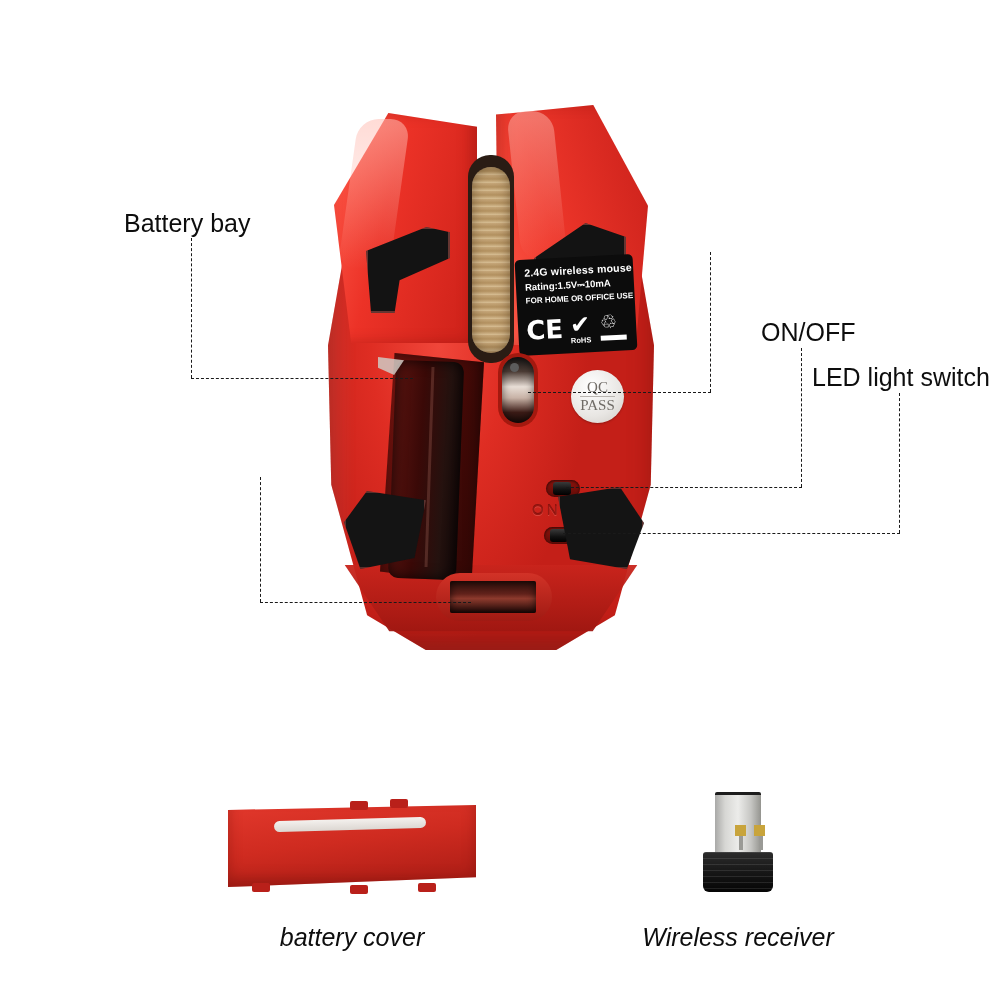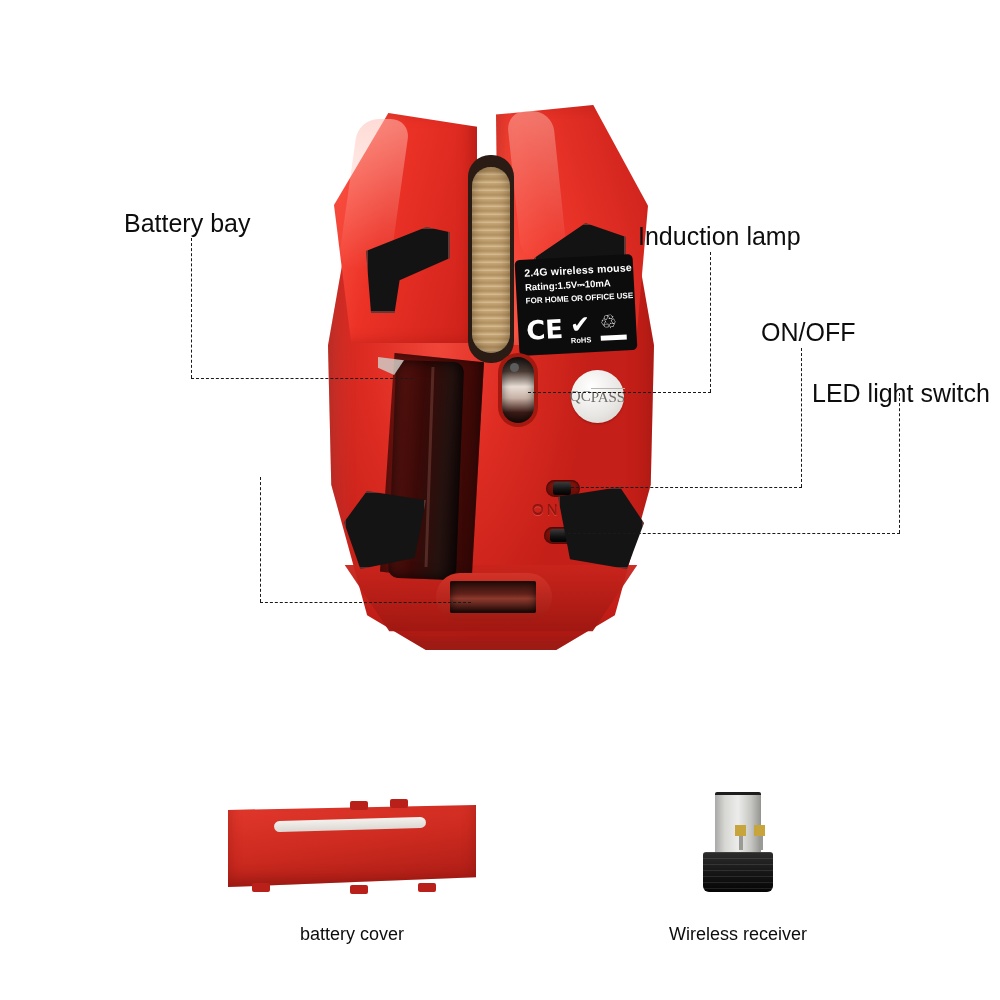--- a/index.html
+++ b/index.html
@@ -21,25 +21,26 @@
     position: absolute;
     color: #0d0d0d;
     font-size: 25px;
     line-height: 1;
     white-space: nowrap;
     font-family: "Liberation Sans", sans-serif;
   }
   .caption {
     position: absolute;
     color: #0d0d0d;
-    font-size: 18px;
+    font-size: 25px;
     line-height: 1;
     white-space: nowrap;
     text-align: center;
     font-family: "Liberation Sans", sans-serif;
+    font-style: italic;
   }
 
   
   .leader-v {
     position: absolute;
     width: 0;
     border-left: 1.6px dashed #1a1a1a;
   }
   .leader-h {
     position: absolute;
@@ -296,21 +297,21 @@
   .qc {
     position: absolute;
     left: 253px;
     top: 275px;
     width: 53px;
     height: 53px;
     border-radius: 50%;
     background: radial-gradient(circle at 38% 32%, #ffffff 0%, #e8e6e3 60%, #cfcbc6 100%);
     color: #6f6b66;
     display: flex;
-    flex-direction: row;
+    flex-direction: column;
     align-items: center;
     justify-content: center;
     font-family: "Liberation Serif", serif;
     line-height: 1.02;
     box-shadow: 0 1px 2px rgba(0,0,0,.25);
   }
   .qc-top { font-size: 15px; }
   .qc-bot { font-size: 15px; border-top: 1px solid #b9b5b0; padding-top: 1px; }
 
   
@@ -525,25 +526,24 @@
 
     <div class="pad-bot-l"></div>
     <div class="pad-bot-r"></div>
 
     <div class="slot-well"></div>
     <div class="slot-hole"></div>
   </div>
 
   <div class="label" style="left:124px; top:211px;">Battery bay</div>
 
-  <div class="label" style="left:638px; top:224px;">Induction lamp</div>
 
   <div class="label" style="left:761px; top:320px;">ON/OFF</div>
 
-  <div class="label" style="left:812px; top:365px;margin-top:16px;">LED light switch</div>
+  <div class="label" style="left:812px; top:365px;">LED light switch</div>
 
 
   <div class="leader-v" style="left:191px; top:238px; height:140px;"></div>
   <div class="leader-h" style="left:191px; top:378px; width:222px;"></div>
 
   <div class="leader-v" style="left:710px; top:252px; height:140px;"></div>
   <div class="leader-h" style="left:528px; top:392px; width:183px;"></div>
 
   <div class="leader-v" style="left:801px; top:348px; height:139px;"></div>
   <div class="leader-h" style="left:566px; top:487px; width:236px;"></div>

